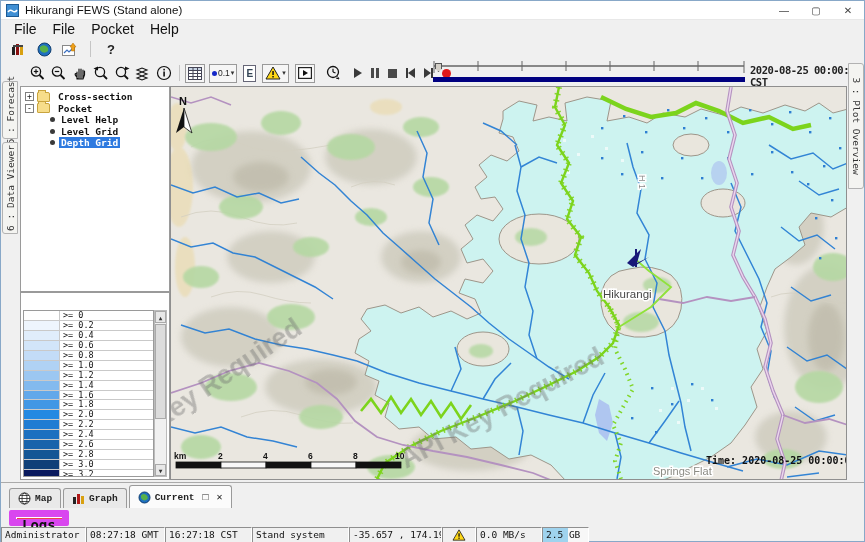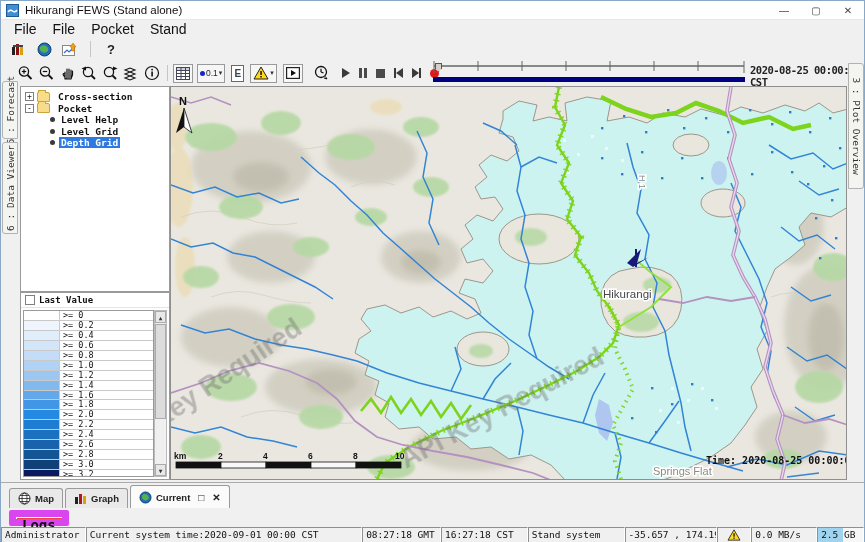--- a/index.html
+++ b/index.html
@@ -18,21 +18,21 @@
   .menubar{position:absolute;left:0;top:19px;right:0;height:18px;background:#f0f0f0;display:flex;align-items:center;padding-left:6px;gap:2px}
   .menu-item{padding:1px 7px;font-size:14px;color:#111}
 
   
   .toolbar1{position:absolute;left:0;top:37px;right:0;height:22px;display:flex;align-items:center;padding-left:6px;gap:4px}
   .tb1-btn{width:22px;height:20px;display:flex;align-items:center;justify-content:center}
   .tb-sep{width:1px;height:16px;background:#c5c5c5;margin:0 5px}
   .help-q{font-weight:bold;font-size:13px;color:#222}
 
   
-  .toolbar2{position:absolute;left:0;top:59px;right:0;height:26px;display:flex;align-items:center;padding-left:14px}
+  .toolbar2{position:absolute;left:0;top:59px;right:0;height:26px;display:flex;align-items:center;padding-left:26px}
   .tb2-btn{width:21px;height:20px;display:flex;align-items:center;justify-content:center;flex:0 0 auto}
   .tb2-btn.bordered{border:1px solid #9a9a9a;background:#f6f6f6;width:20px;height:19px}
   .thresh-btn{display:flex;align-items:center;border:1px solid #9a9a9a;background:#f6f6f6;height:19px;padding:0 2px;gap:1px;flex:0 0 auto}
   .dot-blue{width:5px;height:5px;border-radius:50%;background:#1428c8}
   .thresh-val{font-size:8.5px;color:#222}
   .dd-arrow{font-size:7px;color:#333}
   .e-btn{border:1px solid #667;background:#fff;width:13px;height:17px;display:flex;align-items:center;justify-content:center;font-size:10px;font-weight:bold;color:#345;flex:0 0 auto}
   .warn-btn{display:flex;align-items:center;gap:1px;border:1px solid #9a9a9a;background:#f6f6f6;height:19px;padding:0 2px;flex:0 0 auto}
   .transport{display:flex;align-items:center;gap:9px;margin-left:10px;flex:0 0 auto}
   .t-play{width:0;height:0;border-left:8px solid #3a3a3a;border-top:5px solid transparent;border-bottom:5px solid transparent}
@@ -80,21 +80,21 @@
   .sb-btn{height:12px;display:flex;align-items:center;justify-content:center;font-size:6px;color:#333;background:#e8e8e8;border:1px solid #aaa}
   .sb-btn.down{position:absolute;bottom:0;left:0;right:0}
   .sb-btn.up{position:absolute;top:0;left:0;right:0}
   .sb-thumb{position:absolute;top:13px;left:0;right:0;height:95px;background:#dcdcdc;border:1px solid #aaa}
 
   
   .map-wrap{position:absolute;left:169px;top:85px;width:677px;height:394px;border:1px solid #8f8f8f;overflow:hidden;background:#eae7e0}
 
   
   .bottom-tabs{position:absolute;left:0;top:481px;right:0;height:26px;background:#f0f0f0;border-top:1px solid #aaa;display:flex;align-items:flex-end;padding-left:8px;gap:2px}
-  .btab{display:flex;align-items:center;gap:4px;height:20px;padding:0 8px;border:1px solid #9a9a9a;border-bottom:none;border-radius:3px 3px 0 0;background:#e9e9e9;font-family:Liberation Sans, sans-serif;font-size:9.5px;font-weight:bold;color:#222}
+  .btab{display:flex;align-items:center;gap:4px;height:20px;padding:0 8px;border:1px solid #9a9a9a;border-bottom:none;border-radius:3px 3px 0 0;background:#e9e9e9;font-family:Liberation Mono, monospace;font-size:9.5px;font-weight:bold;color:#222}
   .btab.active{background:#fbfbfb;height:23px}
   .btab .wicon{font-size:10px;font-weight:bold;color:#222;margin-left:4px}
   .logs-row{position:absolute;left:0;top:507px;right:0;height:19px;display:flex;align-items:center;padding-left:8px}
   .logs-btn{height:16px;padding:0 6px;background:#ef4444;border:7px solid #d946ef;border-radius:2px;box-shadow:inset 1px 1px 0 #fff;font-family:"DejaVu Sans Mono",monospace;font-size:14px;font-weight:bold;color:#111}
 
   
   .statusbar{position:absolute;left:0;top:526px;right:0;height:16px;display:flex;font-family:"DejaVu Sans Mono",monospace;font-size:9.5px;color:#111}
   .scell{height:100%;border:1px solid;border-color:#8f8f8f #fff #fff #8f8f8f;padding:1px 3px;white-space:nowrap;overflow:hidden;background:#f0f0f0}
   .scell.mem{background:linear-gradient(90deg,#9fd3ee 0 55%,#f7f7f7 55%)}
   .scell.warn{display:flex;align-items:center;justify-content:center}
@@ -114,21 +114,21 @@
       <span class="win-btn">—</span>
       <span class="win-btn">▢</span>
       <span class="win-btn">✕</span>
     </div>
   </div>
 
   <div class="menubar">
     <span class="menu-item">File</span>
     <span class="menu-item">File</span>
     <span class="menu-item">Pocket</span>
-    <span class="menu-item">Stand</span>
+    <span class="menu-item">Help</span>
   </div>
 
   <div class="toolbar1">
     <span class="tb1-btn">
       <svg width="15" height="14" viewBox="0 0 15 14">
         <rect x="1" y="5" width="3" height="8" fill="#222"></rect>
           <rect x="5" y="2" width="3" height="11" fill="#8c1010"></rect>
           <rect x="9" y="4" width="3" height="9" fill="#d8a010"></rect>
           <rect x="2" y="3" width="10" height="2" fill="#444"></rect>
       </svg>
@@ -310,24 +310,20 @@
       <span class="bullet"></span>
       <span class="tlabel">Level Grid</span>
     </div>
     <div class="trow selected">
       <span class="bullet"></span>
       <span class="tlabel">Depth Grid</span>
     </div>
   </div>
 
   <div class="legend-panel">
-    <div class="lv-row">
-      <span class="cbox"></span>
-      <span class="lv-label">Last Value</span>
-    </div>
     <div class="legend-list">
       <div class="lrow">
           <span class="lsw" style="background: rgb(255, 255, 255);"></span>
           <span class="llab">&gt;= 0</span>
         </div>
       <div class="lrow">
           <span class="lsw" style="background: rgb(238, 245, 253);"></span>
           <span class="llab">&gt;= 0.2</span>
         </div>
       <div class="lrow">
@@ -653,21 +649,20 @@
       <span class="wicon">✕</span>
     </div>
   </div>
 
   <div class="logs-row">
     <button class="logs-btn">Logs</button>
   </div>
 
   <div class="statusbar">
     <div class="scell" style="width:85px">Administrator</div>
-    <div class="scell" style="width:277px">Current system time:2020-09-01 00:00 CST</div>
     <div class="scell" style="width:79px">08:27:18 GMT</div>
     <div class="scell" style="width:87px">16:27:18 CST</div>
     <div class="scell" style="width:97px">Stand system</div>
     <div class="scell" style="width:93px">-35.657 , 174.199</div>
     <div class="scell warn" style="width:34px">
       <svg width="14" height="12" viewBox="0 0 16 14">
           <path d="M8,1 L15,13 L1,13 Z" fill="#ffd816" stroke="#222"></path>
           <rect x="7.3" y="5" width="1.5" height="4" fill="#111"></rect>
           <rect x="7.3" y="10" width="1.5" height="1.5" fill="#111"></rect>
         </svg>

